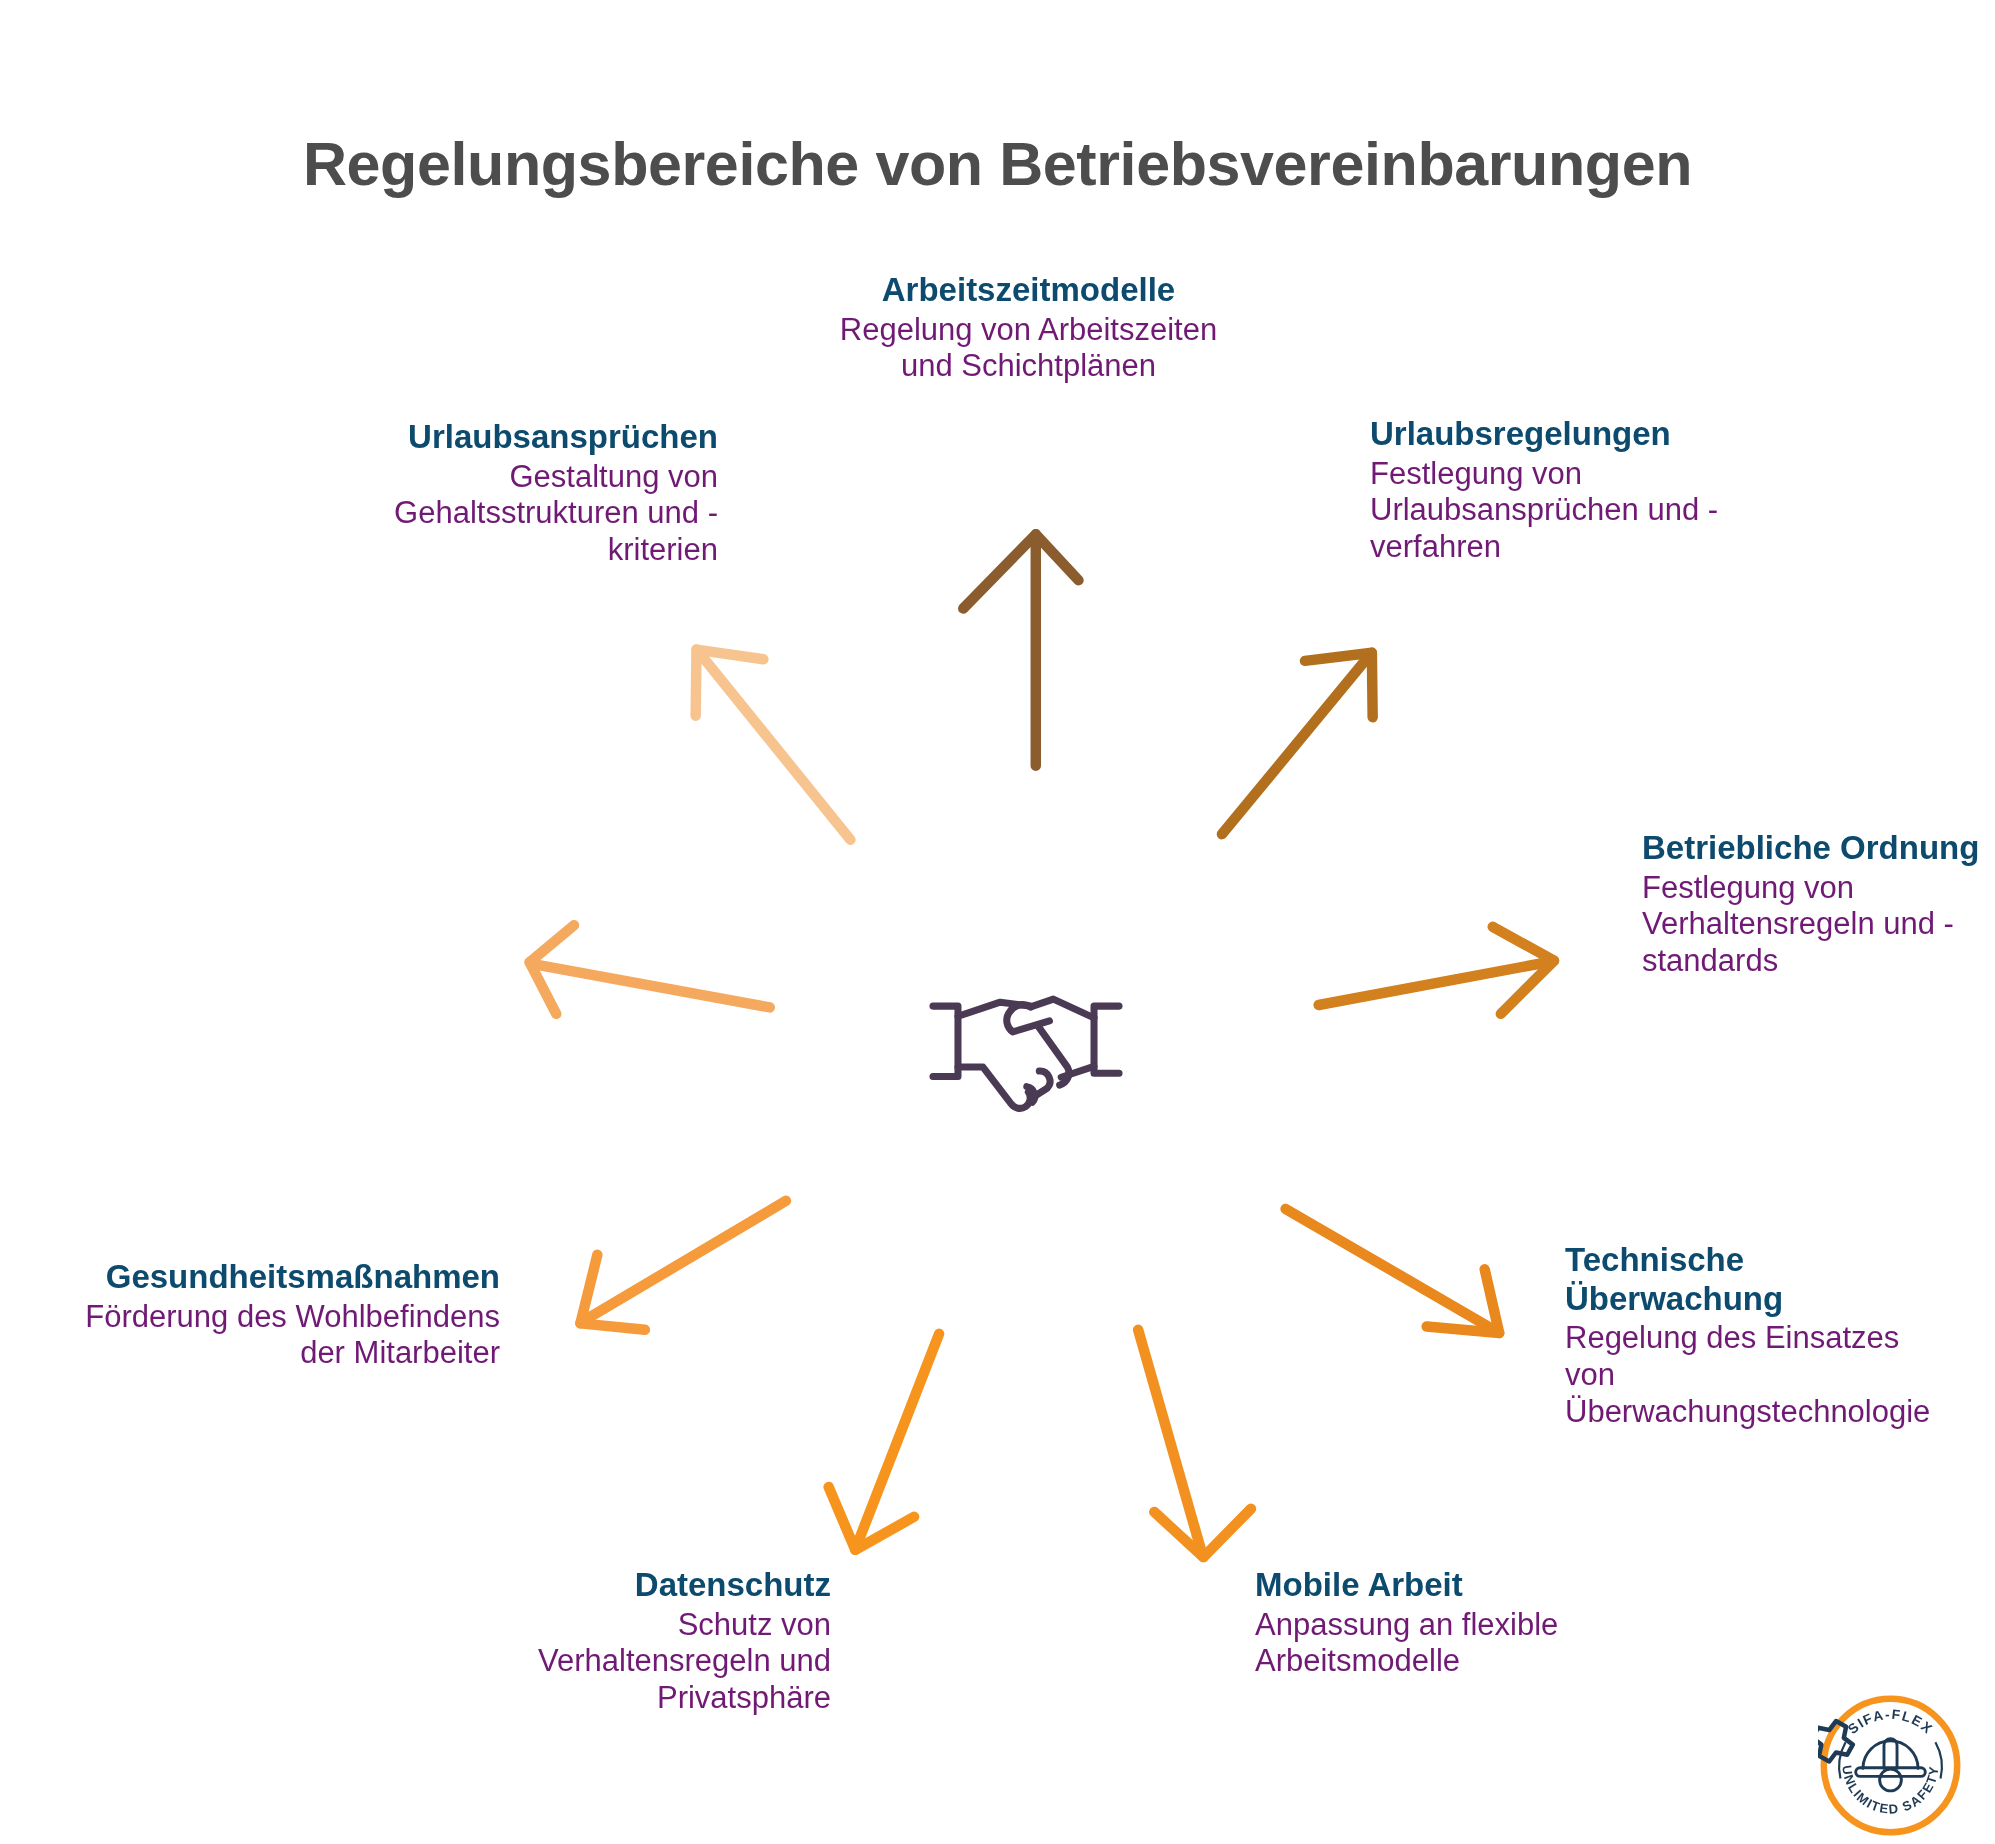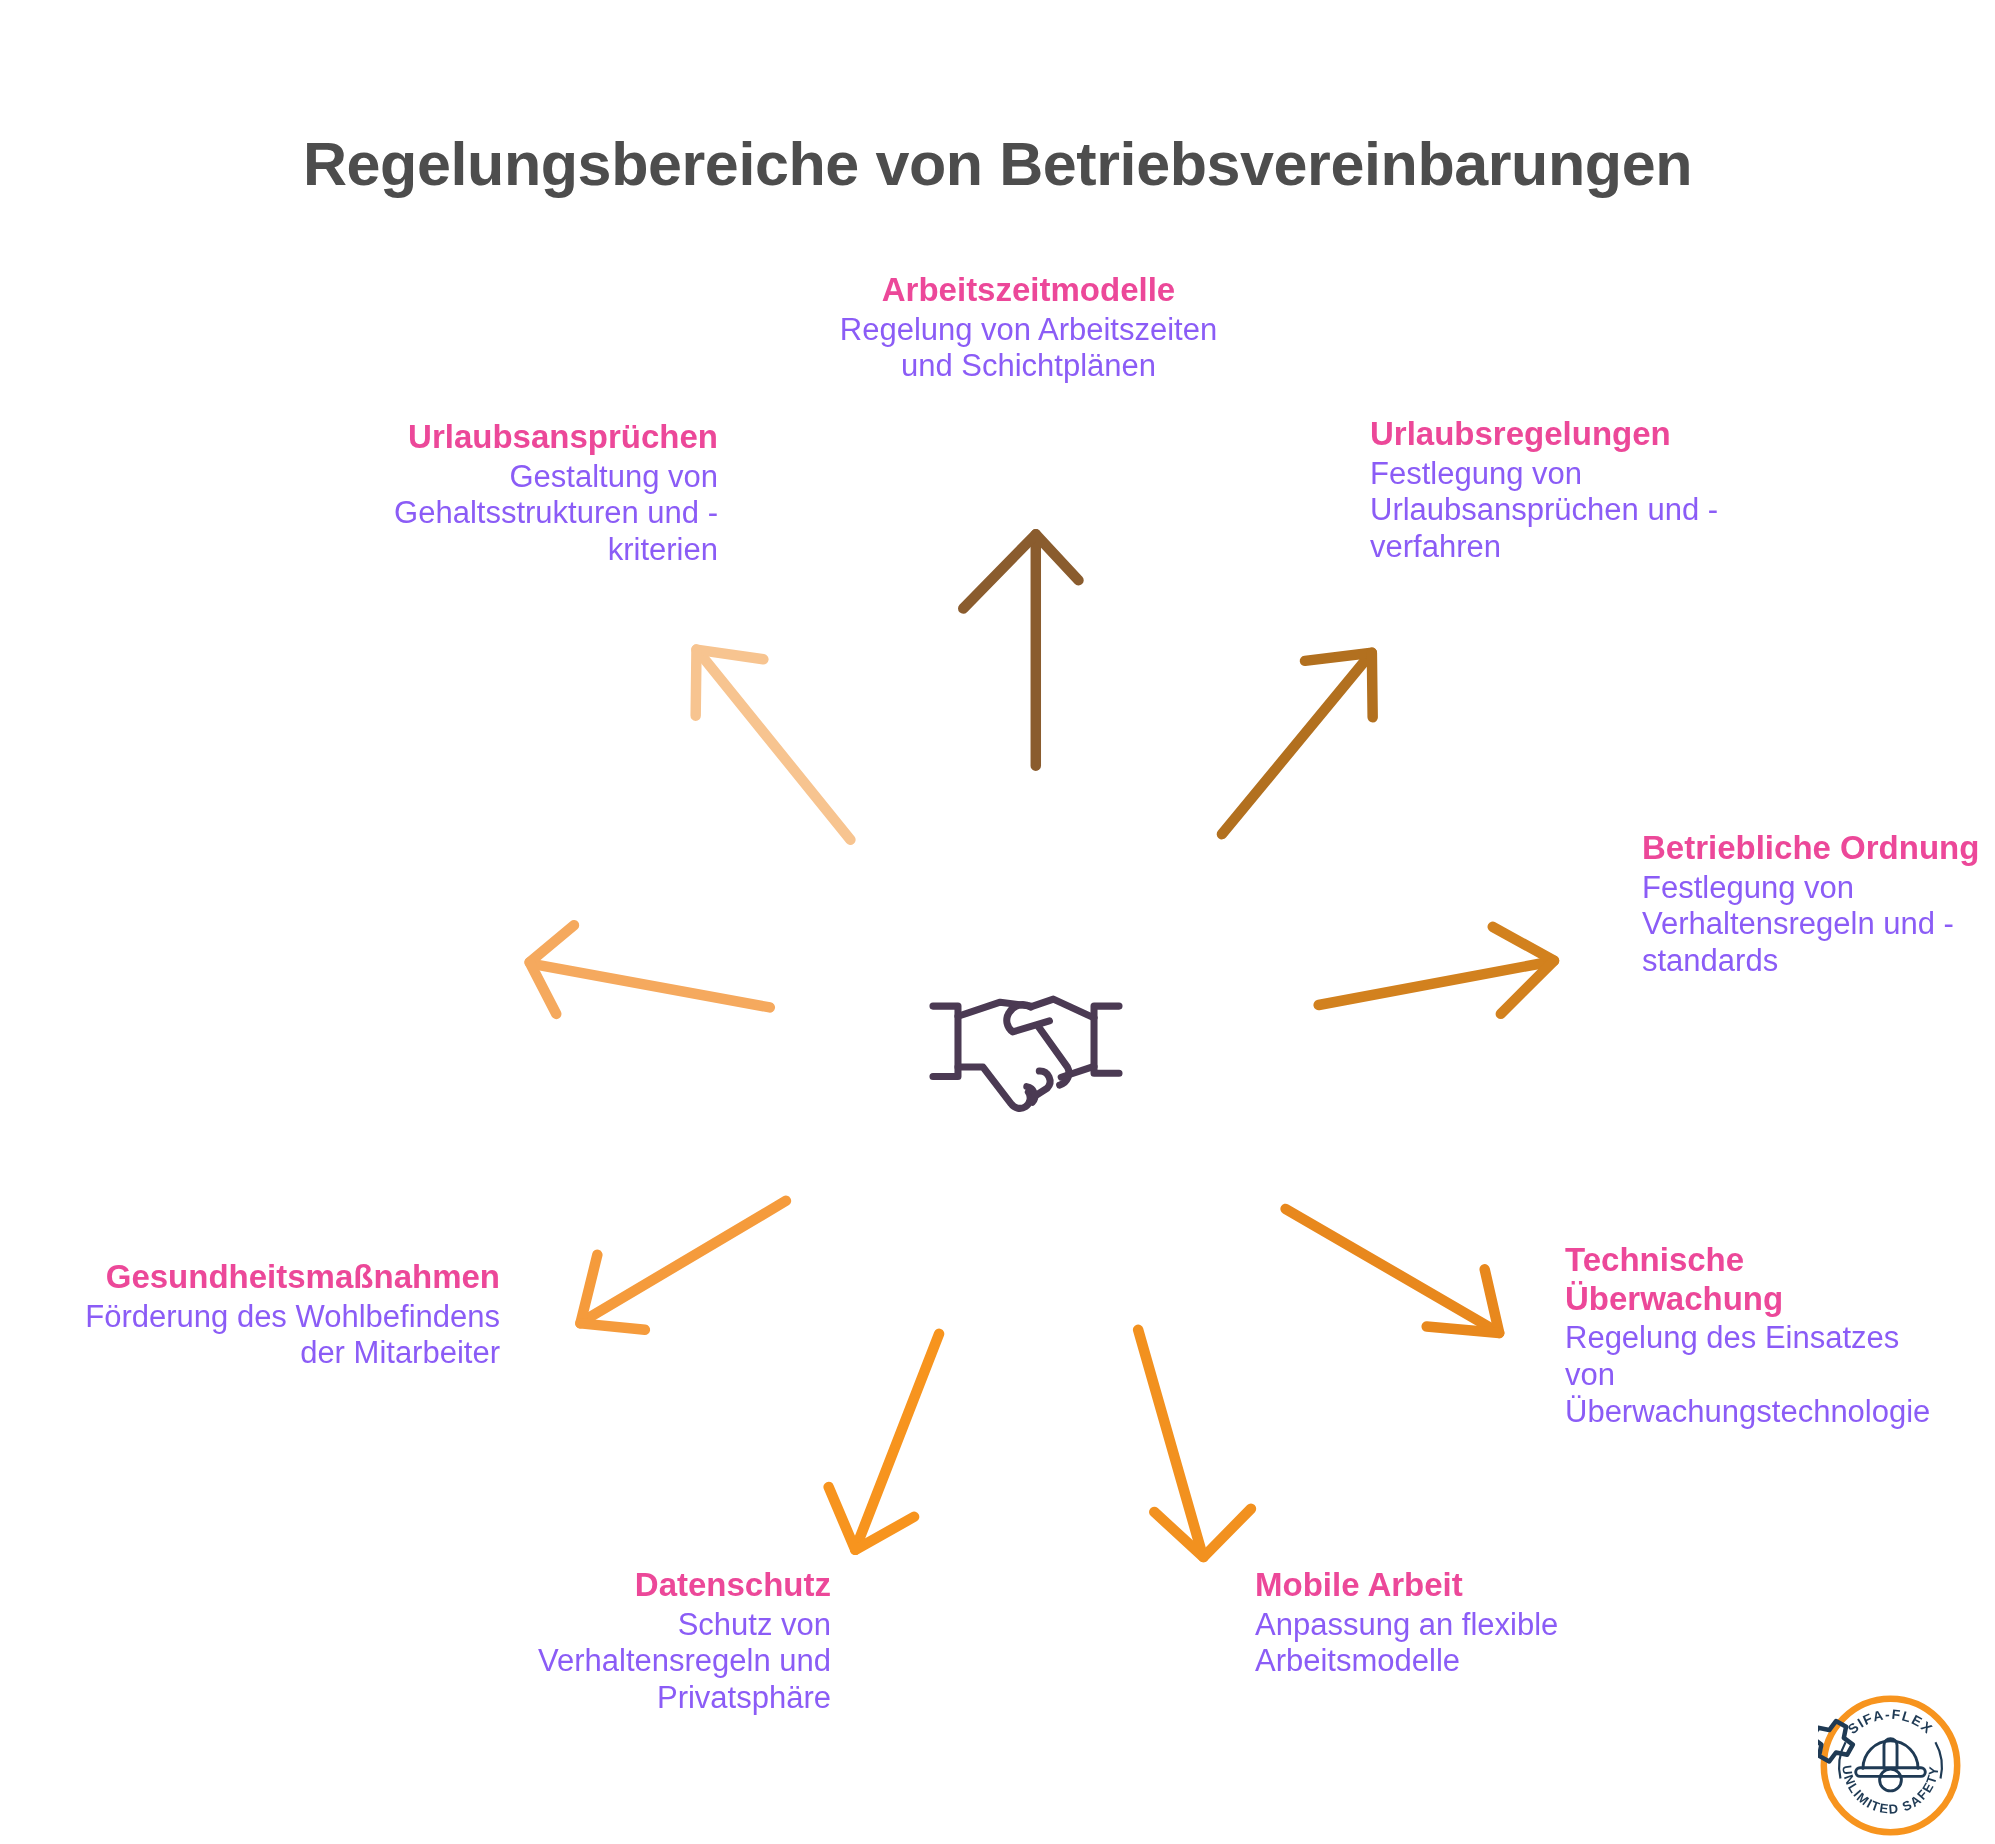--- a/index.html
+++ b/index.html
@@ -38,27 +38,27 @@
   }
 
   
   .node {
     position: absolute;
     line-height: 1.18;
   }
   .node .node-title {
     font-size: 33px;
     font-weight: bold;
-    color: #ec4899;
+    color: #0c4a6e;
     margin: 0 0 1.6px 0;
   }
   .node .node-desc {
     font-size: 31px;
     font-weight: normal;
-    color: #8b5cf6;
+    color: #701a75;
     margin: 0;
   }
 
   .align-center { text-align: center; }
   .align-left   { text-align: left; }
   .align-right  { text-align: right; }
 
   
   #node-arbeitszeitmodelle { top: 271px;  left: 831px; width: 395px; }
   #node-urlaubsregelungen  { top: 415px;  left: 1370px; width: 379px; }

